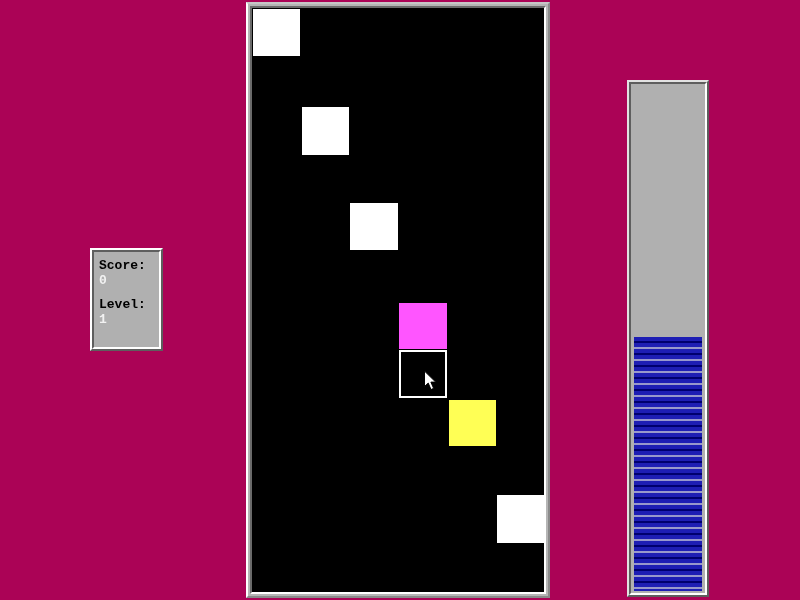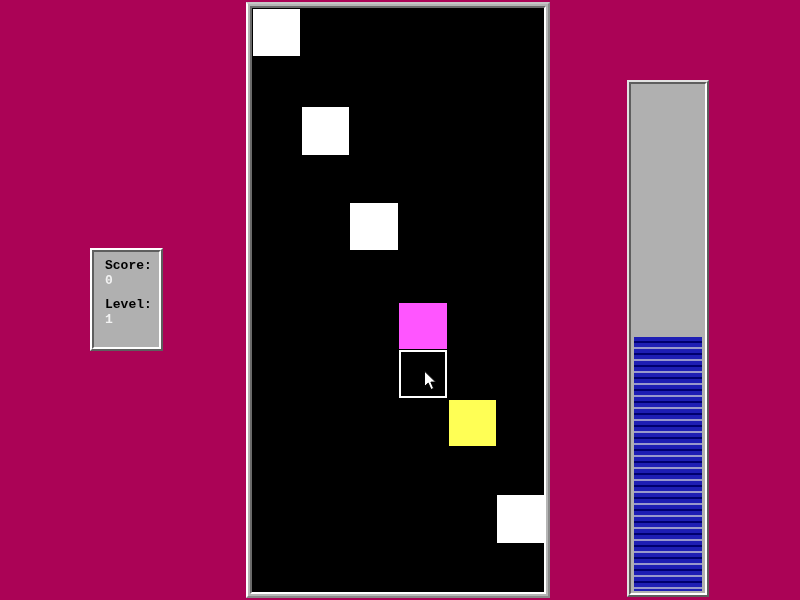--- a/index.html
+++ b/index.html
@@ -18,21 +18,21 @@
     box-sizing: border-box;
     border: 2px solid;
     border-color: #ffffff #5e5e5e #5e5e5e #ffffff;
   }
   .panel-inner {
     width: 100%; height: 100%;
     box-sizing: border-box;
     border: 2px solid;
     border-color: #5e5e5e #ffffff #ffffff #5e5e5e;
     background: #b0b0b0;
-    padding: 6px 11px;
+    padding: 6px 5px;
   }
   .panel-label {
     font-size: 13px; font-weight: bold; color: #000000;
     line-height: 15px; white-space: pre;
   }
   .panel-value {
     font-size: 13px; font-weight: bold; color: #f2f2f2;
     line-height: 15px; margin-bottom: 9px; white-space: pre;
   }
 

